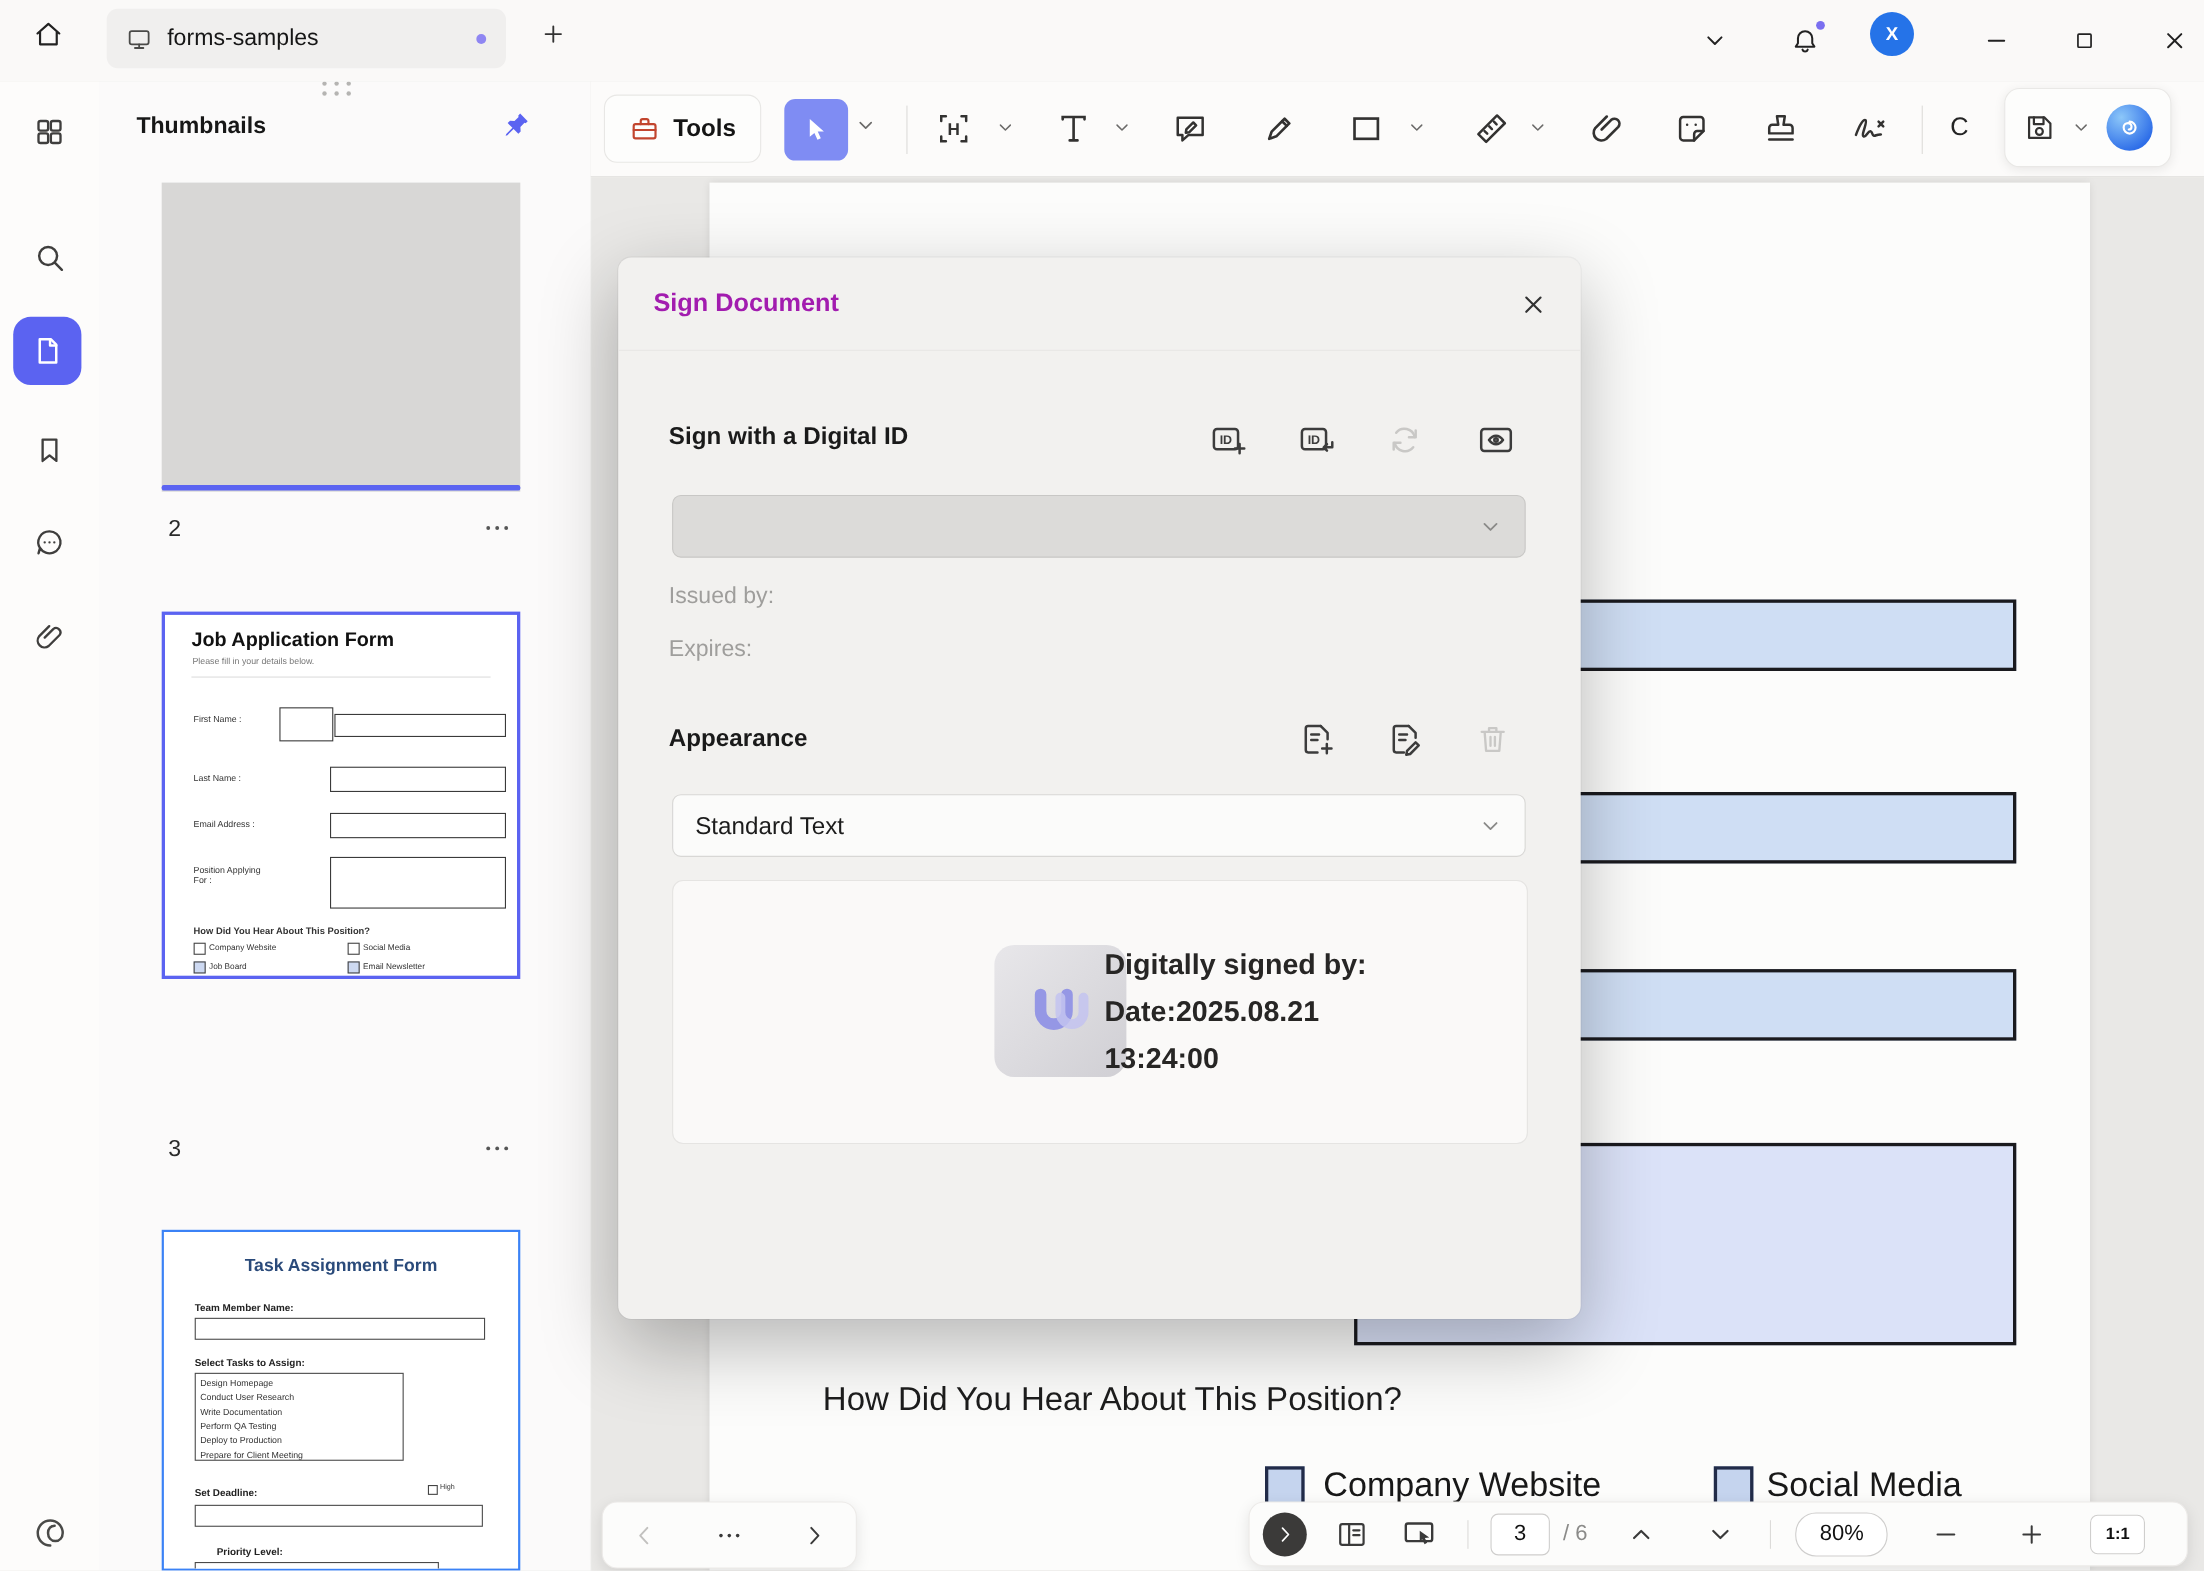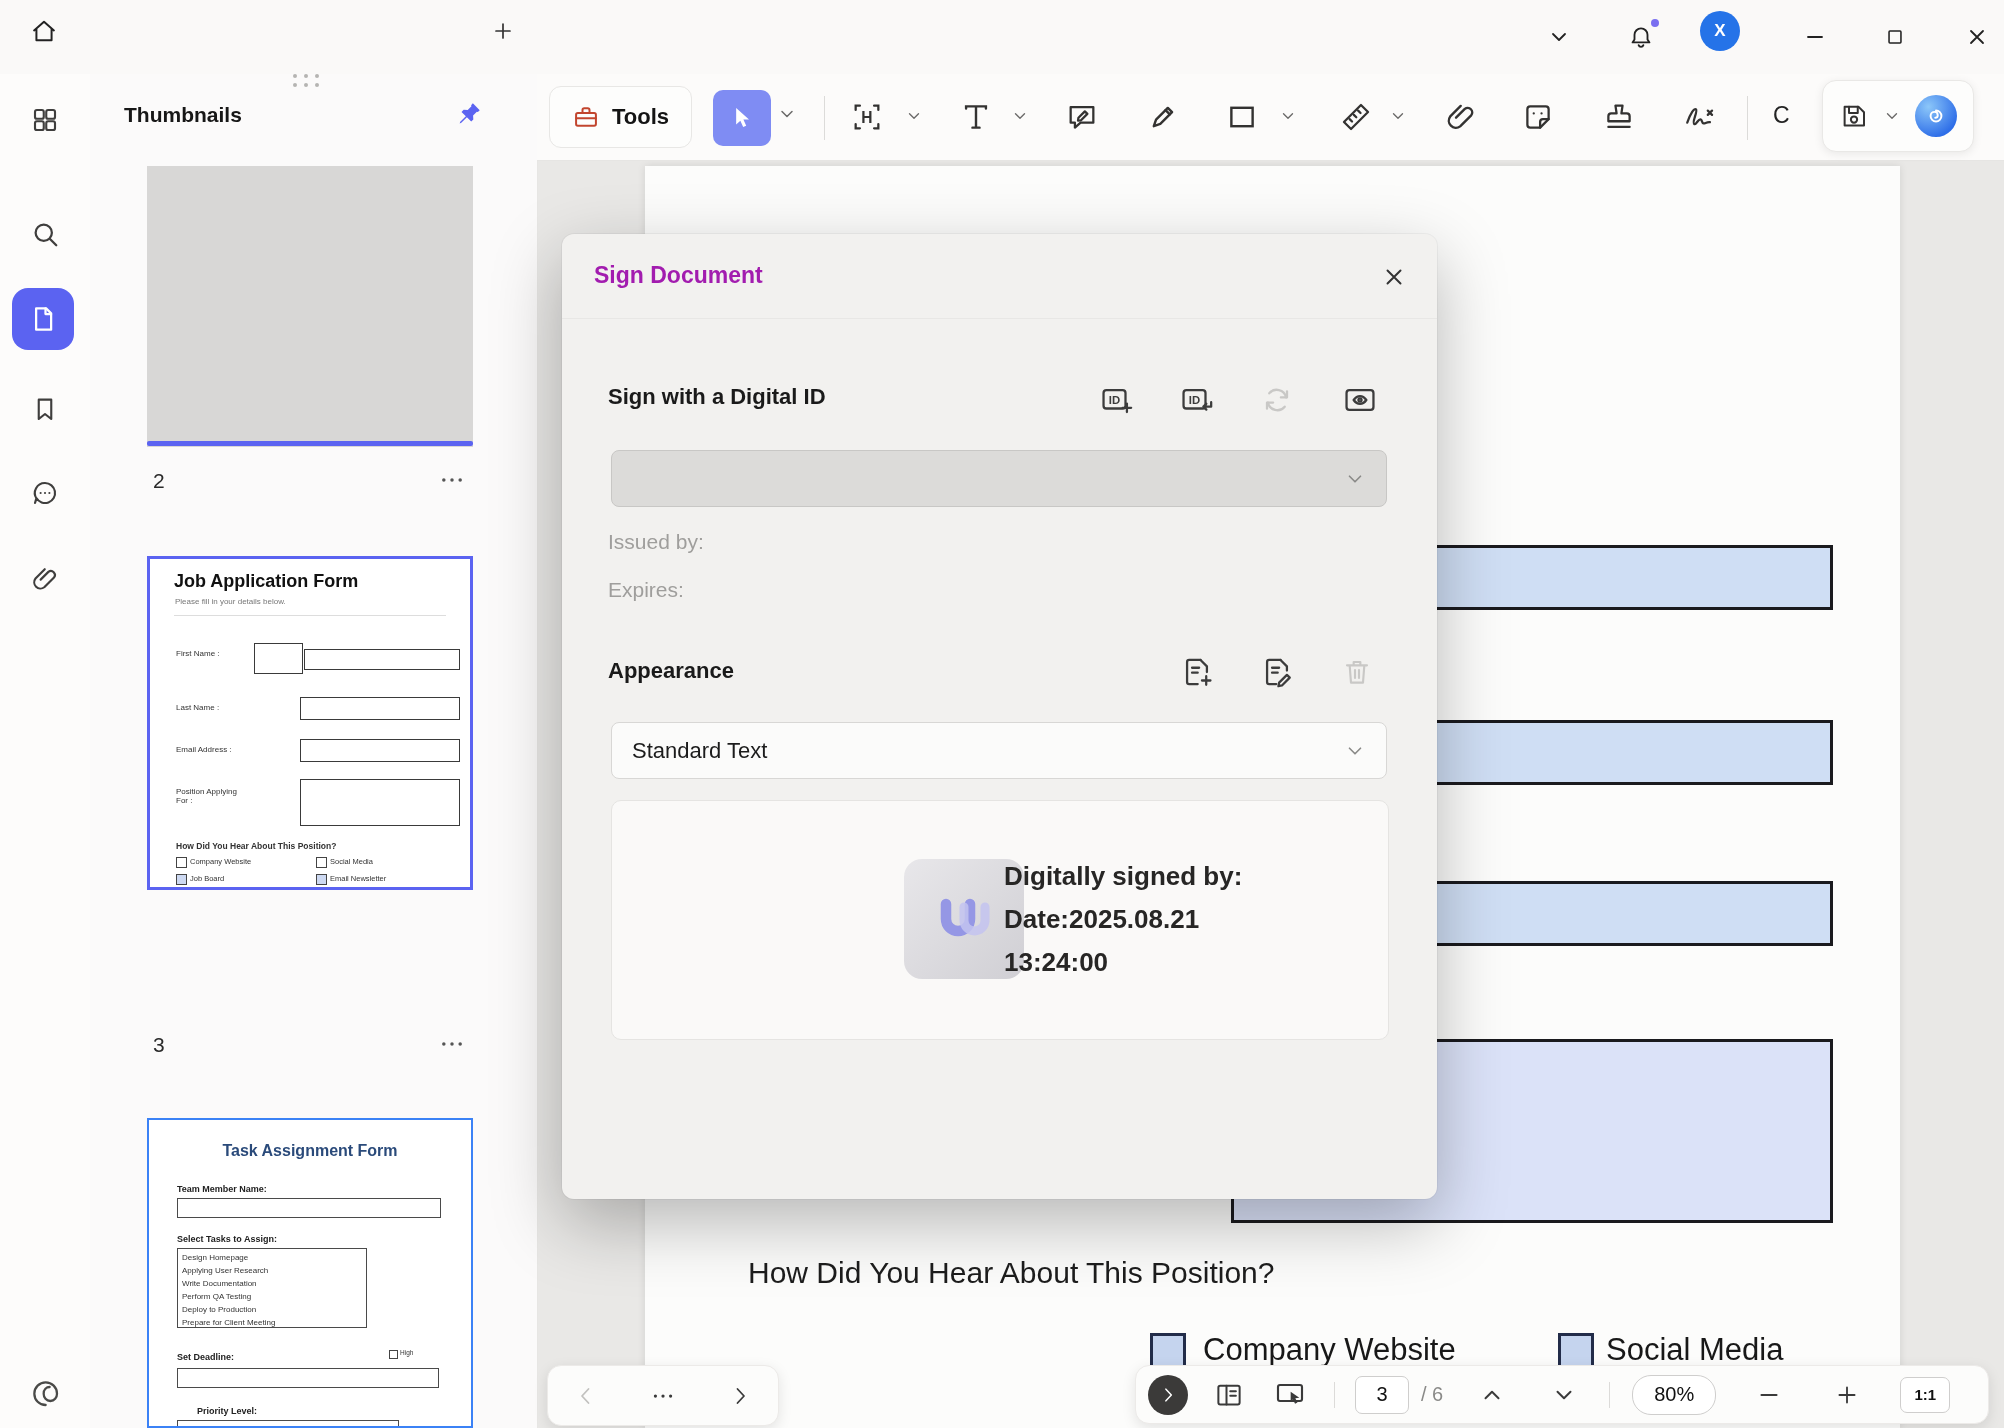--- a/index.html
+++ b/index.html
@@ -405,20 +405,29 @@
     </span>
   <span class="sb-box" style="width:48px;height:34px;margin-left:40px;font-size:15px;font-weight:bold;">1:1</span>
 </div>
 
 <div class="abs titlebar">
   <span class="abs flex" style="left:22px;top:9px;width:44px;height:44px;justify-content:center;color:#222;">
       <svg class="icon" width="28" height="28">
         <use href="#ic-home"></use>
       </svg>
     </span>
+  <div class="abs flex tab">
+    <span style="color:#4a4a48;">
+        <svg class="icon" width="23" height="23">
+          <use href="#ic-monitor"></use>
+        </svg>
+      </span>
+    <span class="tab-title">forms-samples</span>
+    <span class="tab-dot"></span>
+  </div>
   <span class="abs flex" style="left:481px;top:9px;width:44px;height:44px;justify-content:center;color:#333;">
       <svg class="icon" width="24" height="24">
         <use href="#ic-plus"></use>
       </svg>
     </span>
   <span class="abs win-btn" style="left:1537px;">
       <svg class="icon" width="24" height="24">
         <use href="#ic-chev-down"></use>
       </svg>
     </span>
@@ -545,21 +554,21 @@
     </span>
 
   <div class="abs thumb" style="left:57px;top:1044px;width:326px;height:310px;border:2px solid #3b82f6;">
     <div style="position:relative;width:100%;height:100%;">
       <div class="abs" style="left:0;top:22px;width:100%;text-align:center;font-size:16px;font-weight:bold;color:#2a4a7a;">Task Assignment Form</div>
       <div class="t4-lbl" style="left:28px;top:64px;">Team Member Name:</div>
       <div class="t4-box" style="left:28px;top:78px;width:262px;height:18px;"></div>
       <div class="t4-lbl" style="left:28px;top:114px;">Select Tasks to Assign:</div>
       <div class="t4-box" style="left:28px;top:128px;width:190px;height:80px;font-size:8px;color:#333;line-height:13px;padding:2px 4px;box-sizing:border-box;">
         <div>Design Homepage</div>
-        <div>Applying User Research</div>
+        <div>Conduct User Research</div>
         <div>Write Documentation</div>
         <div>Perform QA Testing</div>
         <div>Deploy to Production</div>
         <div>Prepare for Client Meeting</div>
       </div>
       <div class="t4-lbl" style="left:28px;top:232px;">Set Deadline:</div>
       <div class="t3-cb" style="left:240px;top:230px;width:7px;height:7px;"></div>
       <div class="t3-cbl" style="left:251px;top:229px;font-size:6.5px;">High</div>
       <div class="t4-box" style="left:28px;top:248px;width:260px;height:18px;"></div>
       <div class="t4-lbl" style="left:28px;top:286px;padding-left:20px;">Priority Level:</div>

